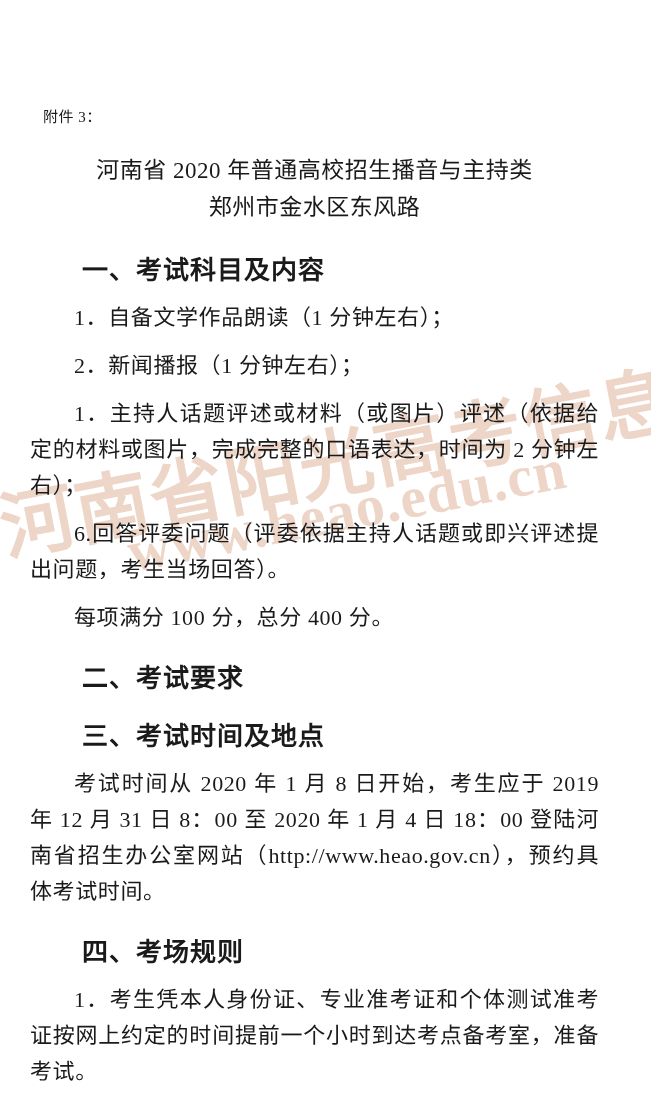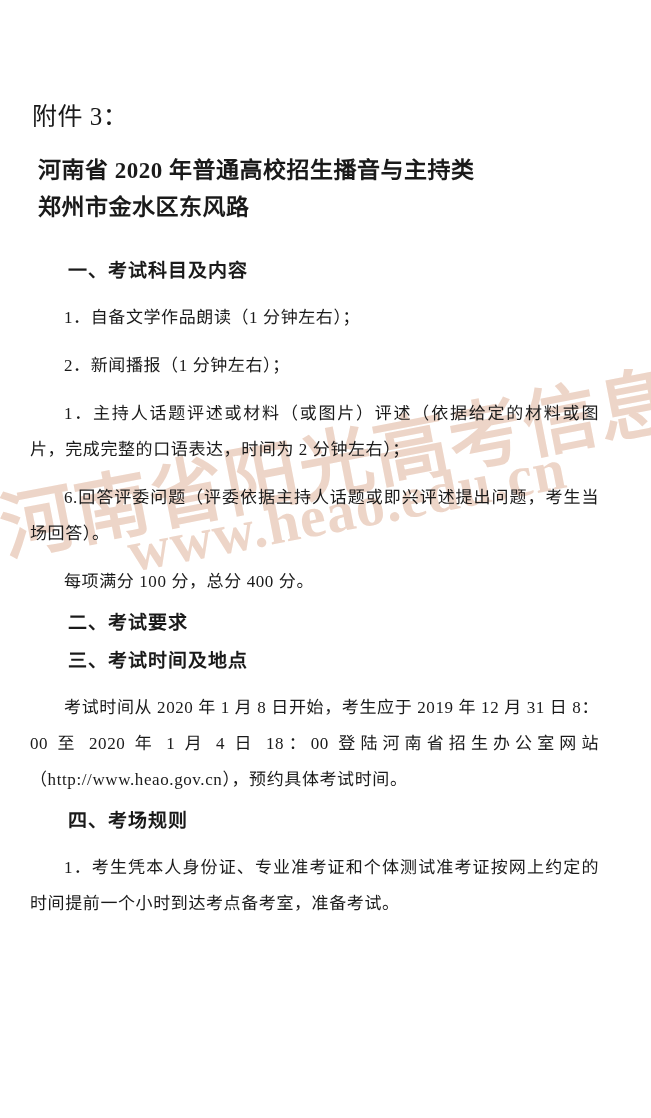--- a/index.html
+++ b/index.html
@@ -57,54 +57,55 @@
     font-weight: bold;
     letter-spacing: 1px;
   }
 
   .content {
     position: relative;
     z-index: 2;
   }
 
   .attach-label {
-    font-size: 25px;
+    font-size: 15px;
     line-height: 26px;
     letter-spacing: 0.5px;
-    margin: 0 0 22px 0;
+    margin: 0 0 22px 11px;
     padding-left: 2px;
   }
 
   h1.doc-title {
     margin: 0;
     font-size: 23px;
-    font-weight: bold;
+    font-weight: normal;
+    text-align: center;
     line-height: 37px;
     letter-spacing: 0.5px;
     padding: 0 8px;
   }
   h1.doc-title .t-line {
     display: block;
   }
 
   h2.section {
     margin: 30px 0 0 0;
-    font-size: 19px;
+    font-size: 26px;
     font-weight: bold;
     line-height: 30px;
     text-indent: 2em;
     letter-spacing: 1px;
   }
   h2.section.tight {
-    margin-top: 8px;
+    margin-top: 28px;
   }
 
   p.para {
     margin: 12px 0 0 0;
-    font-size: 17px;
+    font-size: 22px;
     line-height: 36px;
     text-indent: 2em;
     letter-spacing: 0.6px;
     text-align: justify;
   }
   p.para.first {
     margin-top: 14px;
   }
 </style>
 </head>

